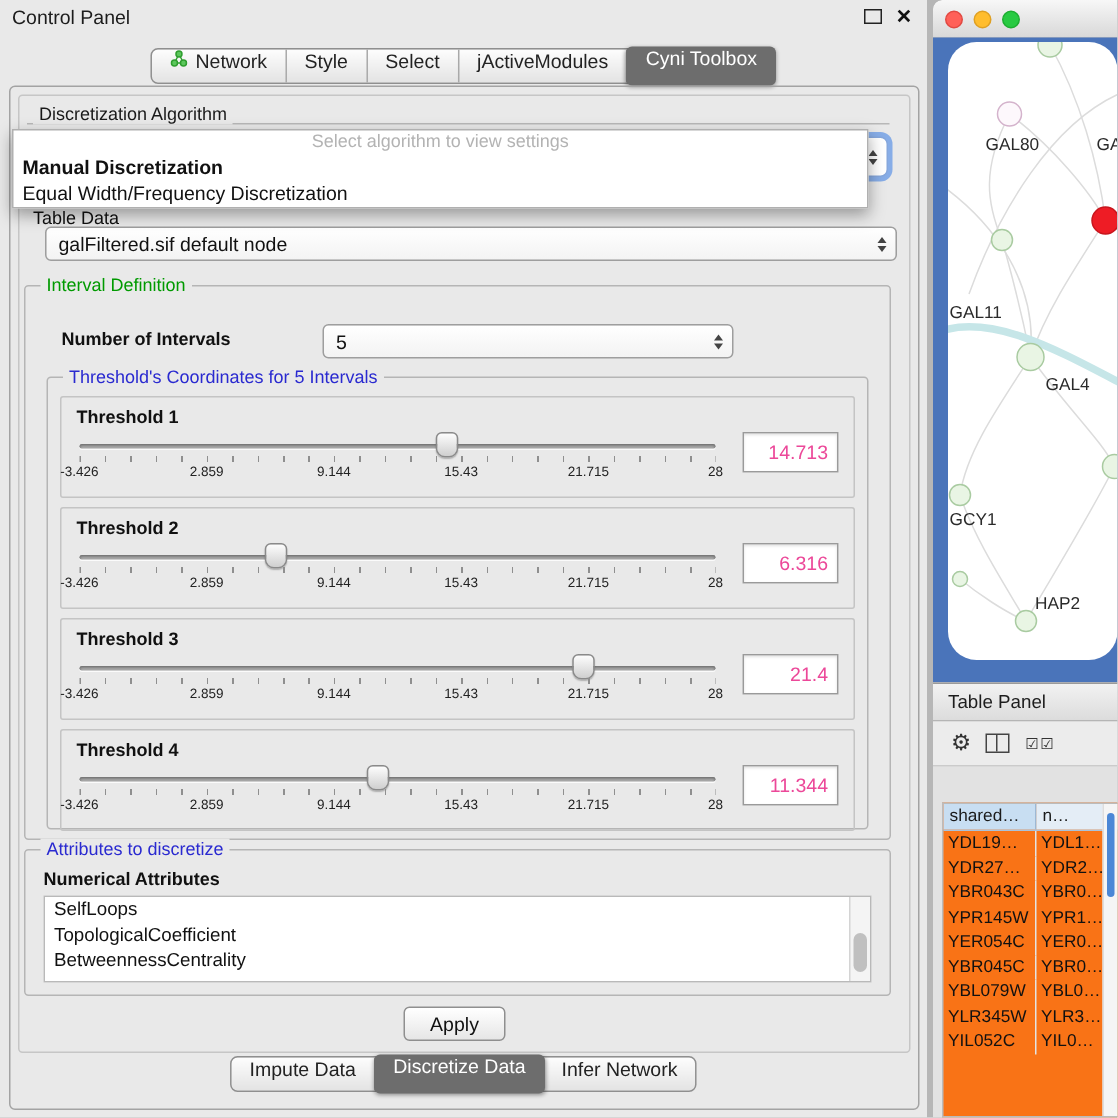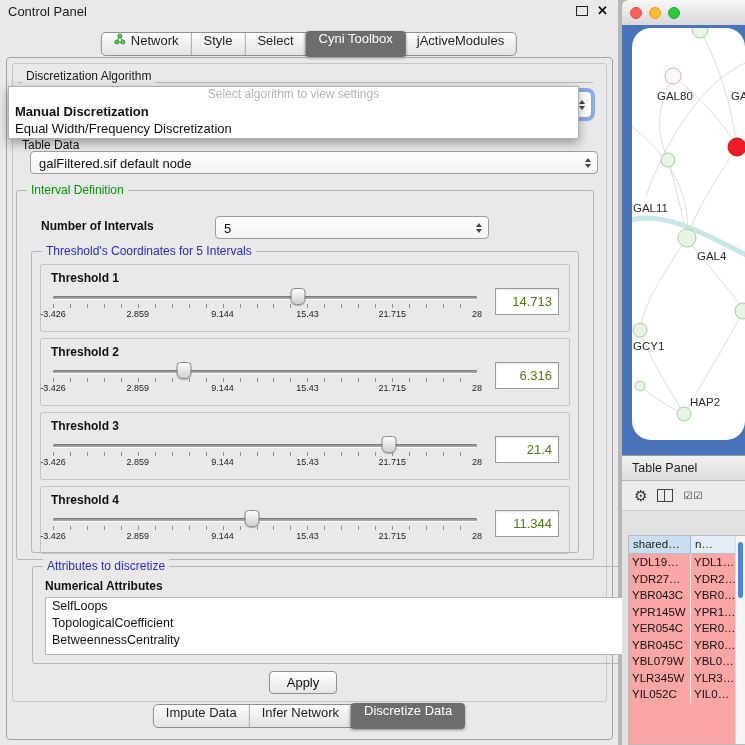--- a/index.html
+++ b/index.html
@@ -67,24 +67,24 @@
   .track{position:absolute;left:2px;right:2px;top:9px;height:3px;background:#aeaeae;border-radius:2px;
          box-shadow:inset 0 1px 2px rgba(0,0,0,.4),0 1px 0 rgba(255,255,255,.8);}
   .thumb{position:absolute;top:1px;width:13px;height:15px;transform:translateX(-50%);
          background:linear-gradient(#fdfdfd,#cfcfcf);border:1px solid #8a8a8a;
          border-radius:4px 4px 6px 6px;box-shadow:0 1px 1px rgba(0,0,0,.25);}
   .ticks{position:absolute;left:2px;right:2px;top:17px;height:4px;
          background:repeating-linear-gradient(90deg,#8f8f8f 0,#8f8f8f 1px,transparent 1px,transparent 4%);}
   .slabels{position:absolute;left:2px;right:2px;top:22px;height:12px;}
   .slabel{position:absolute;transform:translateX(-50%);font-size:9px;color:#222;white-space:nowrap;}
   .value-box{width:56px;height:25px;margin-left:16px;margin-top:1px;background:#fff;border:1px solid #9a9a9a;
-             font-size:13px;color:#4d7c0f;text-align:right;line-height:25px;padding-right:6px;
+             font-size:13px;color:#ec4899;text-align:right;line-height:25px;padding-right:6px;
              box-shadow:inset 0 1px 2px rgba(0,0,0,.12);}
 
-  .group-attrs{left:32px;top:566px;width:576px;height:96px;padding-left:40px;}
+  .group-attrs{left:16px;top:566px;width:576px;height:96px;}
   .attrs-label{position:absolute;left:12px;top:12px;font-size:12px;font-weight:bold;color:#111;}
   .attr-list{position:absolute;left:12px;right:12px;top:30px;height:56px;background:#fff;border:1px solid #b9b9b9;overflow:hidden;}
   .attr-item{font-size:12.5px;color:#111;line-height:17px;padding-left:6px;white-space:nowrap;}
   .attr-scroll{position:absolute;right:0;top:0;bottom:0;width:13px;background:#f4f4f4;border-left:1px solid #d4d4d4;}
   .attr-thumb{position:absolute;left:2px;top:24px;width:9px;height:26px;background:#c0c0c0;border-radius:5px;}
 
   .apply-btn{position:absolute;left:269px;top:671px;width:66px;height:21px;border:1px solid #8f8f8f;border-radius:4px;
              background:linear-gradient(#ffffff,#e6e6e6);font-size:13px;color:#111;text-align:center;line-height:21px;}
 
   
@@ -102,21 +102,21 @@
   .table-panel{position:absolute;left:622px;top:455px;width:123px;height:290px;background:#e2e2e2;}
   .tp-header{position:absolute;left:0;top:0;width:100%;height:26px;background:linear-gradient(#f2f2f2,#dcdcdc);
              border-top:1px solid #9a9a9a;border-bottom:1px solid #b5b5b5;box-sizing:border-box;}
   .tp-title{position:absolute;left:10px;top:5px;font-size:12.5px;color:#1d1d1d;}
   .tp-toolbar{position:absolute;left:0;top:26px;width:100%;height:30px;background:#ececec;
               border-bottom:1px solid #cbcbcb;display:flex;align-items:center;gap:10px;padding-left:12px;box-sizing:border-box;}
   .gear{font-size:15px;color:#333;line-height:1;}
   .columns-icon{width:14px;height:11px;border:1px solid #444;position:relative;display:inline-block;}
   .columns-icon::before{content:"";position:absolute;left:6px;top:0;bottom:0;width:1px;background:#444;}
   .checks{font-size:10px;color:#333;letter-spacing:1px;}
-  .tp-table{position:absolute;left:6px;top:80px;right:0;bottom:0;background:#fca5a5;border:1px solid #bbb;border-right:none;box-sizing:border-box;}
+  .tp-table{position:absolute;left:6px;top:80px;right:0;bottom:0;background:#f97316;border:1px solid #bbb;border-right:none;box-sizing:border-box;}
   .thead{display:flex;height:17px;border-bottom:1px solid #aac2da;}
   .hcell{font-size:11.5px;color:#1a1a1a;line-height:17px;padding-left:4px;overflow:hidden;white-space:nowrap;}
   .hcell.c0{width:62px;background:#c8def2;border-right:1px solid #9cb8d4;box-sizing:border-box;}
   .hcell.c1{flex:1;background:#e4edf6;}
   .trow{display:flex;height:16.5px;}
   .tcell{font-size:11.5px;color:#111;line-height:16.5px;overflow:hidden;white-space:nowrap;}
   .tcell.c0{width:62px;padding-left:3px;border-right:1px solid #e4e4e4;box-sizing:border-box;}
   .tcell.c1{flex:1;padding-left:3px;}
   .tp-scroll{position:absolute;right:0;top:0;bottom:0;width:9px;background:#f5f5f5;border-left:1px solid #ddd;}
   .tp-thumb{position:absolute;left:1.5px;top:6px;width:5px;height:56px;background:#4b87d6;border-radius:3px;}
@@ -150,25 +150,25 @@
             </svg>
         </span>
         <span>Network</span>
       </div>
       <div class="seg">
           <span>Style</span>
         </div>
       <div class="seg">
           <span>Select</span>
         </div>
+      <div class="seg">
+          <span>jActiveModules</span>
+        </div>
       <div class="seg selected">
           <span>Cyni Toolbox</span>
-        </div>
-      <div class="seg">
-          <span>jActiveModules</span>
         </div>
     </div>
 
     <div class="cp-border"></div>
     <div class="inner-panel"></div>
 
     <div class="disc-line"></div>
     <span class="disc-legend">Discretization Algorithm</span>
     <div class="combo-fragment">
       <span class="spin">
@@ -302,25 +302,25 @@
         </div>
       </div>
     </div>
 
     <div class="apply-btn">Apply</div>
 
     <div class="segmented bottom-tabs">
       <div class="seg">
           <span>Impute Data</span>
         </div>
-      <div class="seg">
-          <span>Infer Network</span>
-        </div>
       <div class="seg selected">
           <span>Discretize Data</span>
+        </div>
+      <div class="seg">
+          <span>Infer Network</span>
         </div>
     </div>
   </section>
 
   <section class="network-window">
     <div class="nw-titlebar">
       <span class="tl red"></span>
       <span class="tl yel"></span>
       <span class="tl grn"></span>
     </div>

